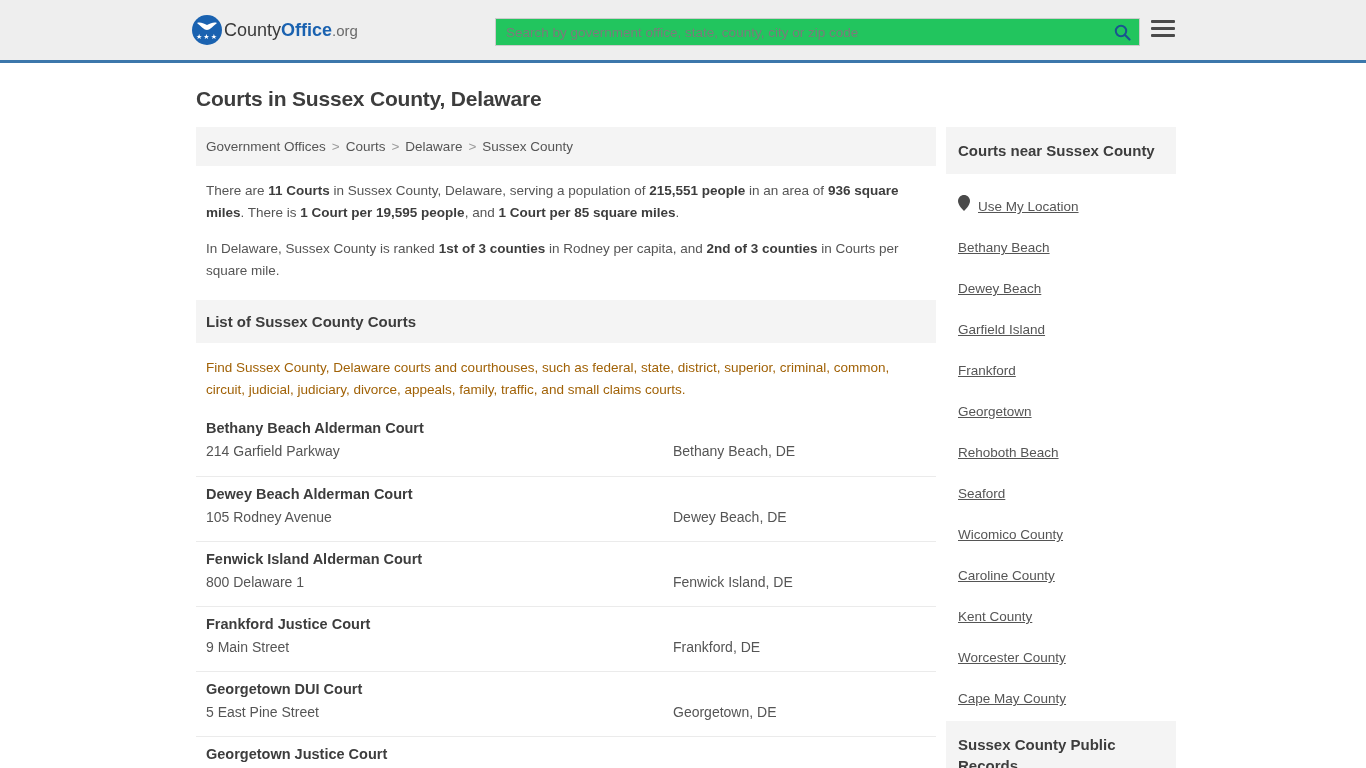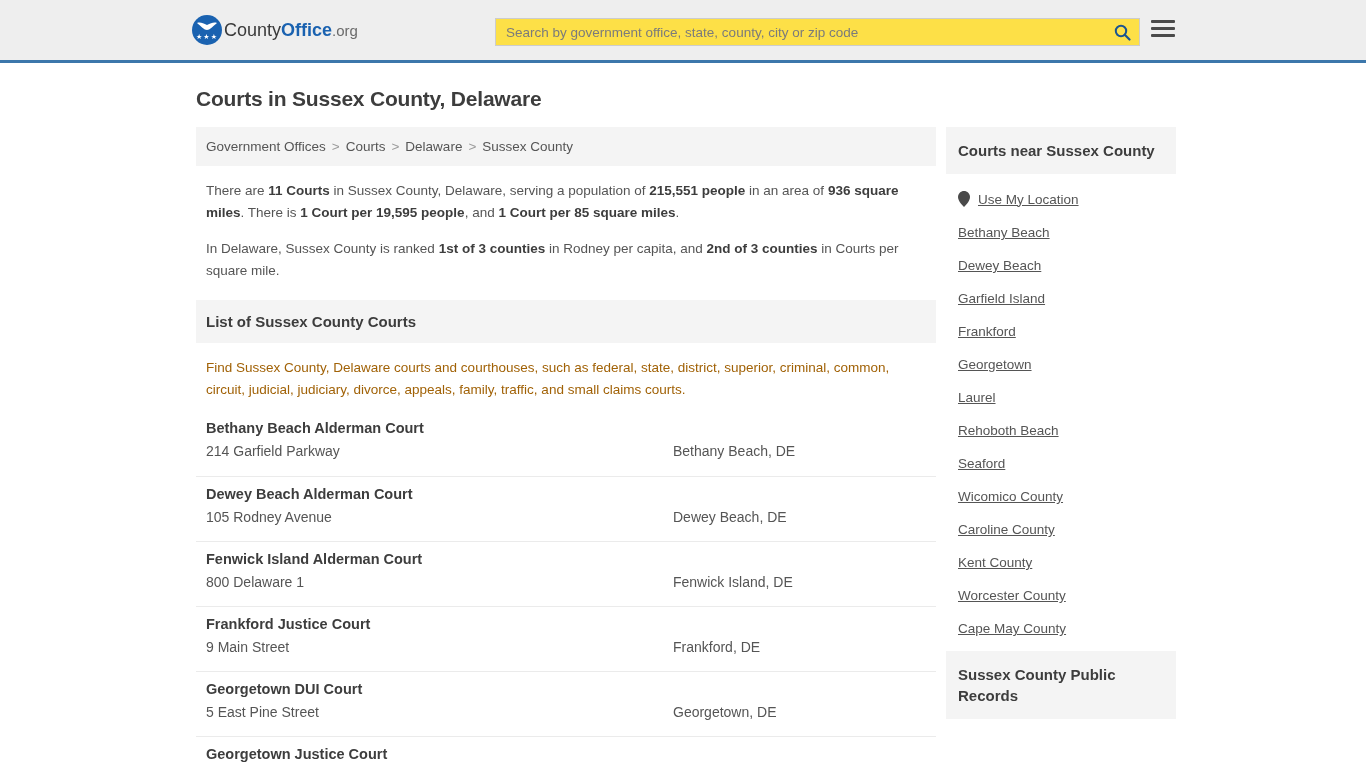--- a/index.html
+++ b/index.html
@@ -57,21 +57,21 @@
   }
   .logo-text .b-office { color: #1a62b0; font-weight: bold; }
   .logo-text .b-org { color: #6a6a6a; font-size: 15px; }
 
   .search-wrap {
     position: absolute;
     left: 495px;
     top: 18px;
     width: 645px;
     height: 28px;
-    background: #fde047;
+    background: #22c55e;
     border: 1px solid #cccccc;
     display: flex;
     align-items: center;
   }
   .search-input {
     flex: 1 1 auto;
     border: 0;
     outline: 0;
     background: transparent;
     font-family: "Liberation Sans", sans-serif;
@@ -204,20 +204,21 @@
   .side-link-row {
     padding: 9px 12px;
     display: flex;
     align-items: center;
   }
   .side-link {
     font-size: 13.5px;
     color: #555555;
     text-decoration: underline;
     cursor: pointer;
+    margin-top: 8px;
   }
   .pin-icon {
     width: 12px; height: 16px;
     margin-right: 8px;
     flex: 0 0 auto;
   }
 </style>
 </head>
 <body>
 
@@ -329,23 +330,20 @@
         <div class="side-link-row">
             <span class="side-link">Garfield Island</span>
           </div>
         <div class="side-link-row">
             <span class="side-link">Frankford</span>
           </div>
         <div class="side-link-row">
             <span class="side-link">Georgetown</span>
           </div>
         <div class="side-link-row">
-            <span class="side-link">Laurel</span>
-          </div>
-        <div class="side-link-row">
             <span class="side-link">Rehoboth Beach</span>
           </div>
         <div class="side-link-row">
             <span class="side-link">Seaford</span>
           </div>
         <div class="side-link-row">
             <span class="side-link">Wicomico County</span>
           </div>
         <div class="side-link-row">
             <span class="side-link">Caroline County</span>

